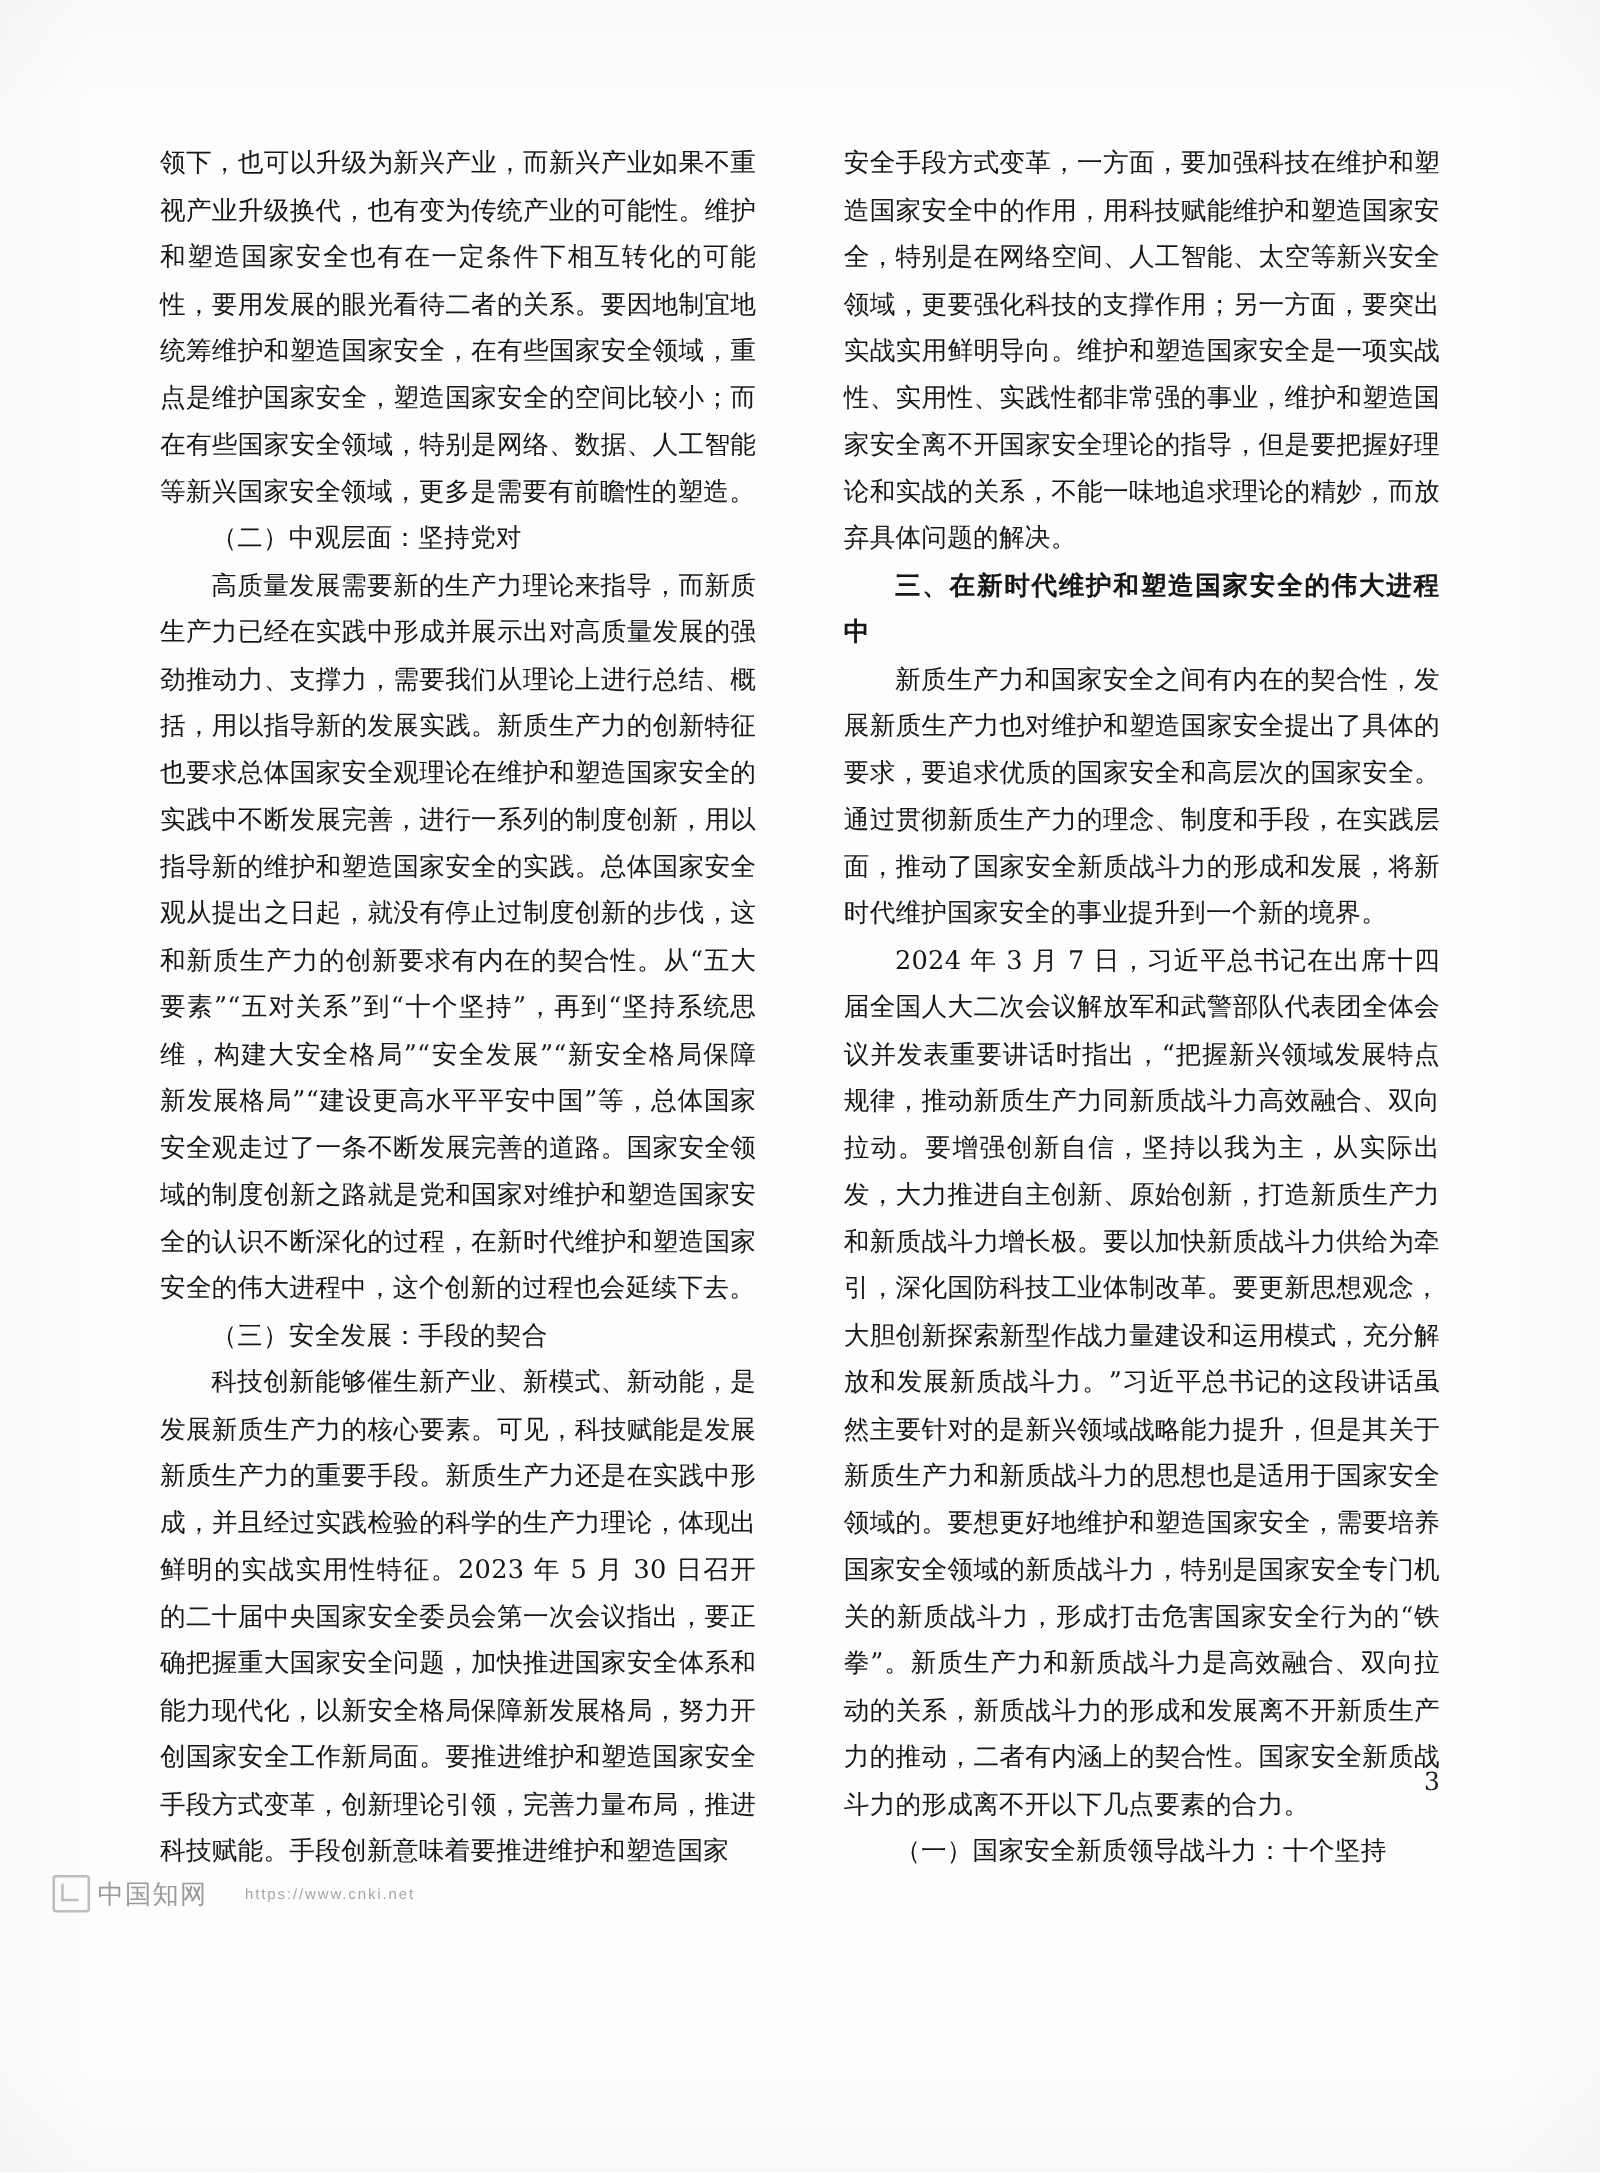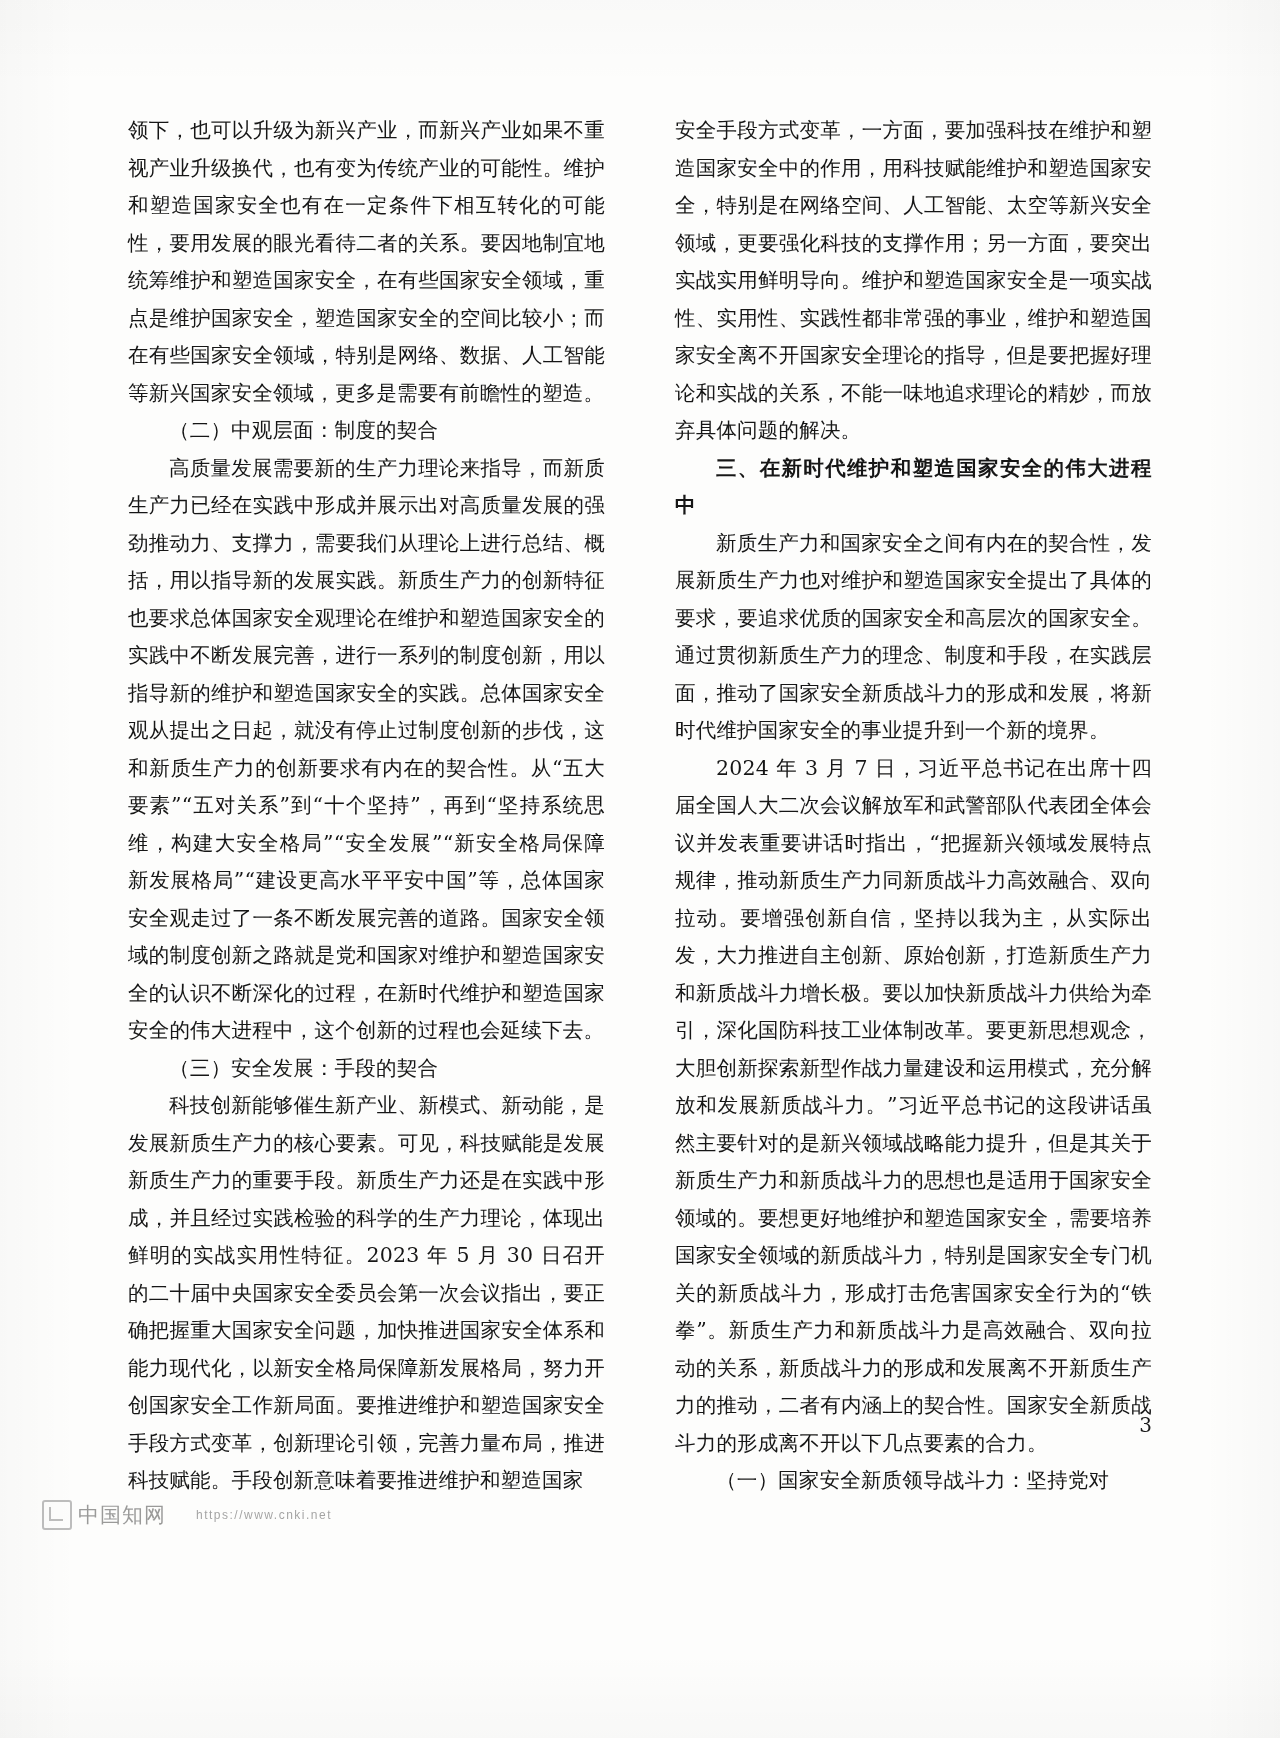--- a/index.html
+++ b/index.html
@@ -117,32 +117,32 @@
 </style>
 </head>
 <body>
 
 <div class="page">
 
   <div class="columns">
 
     <div class="col">
       <p class="body">领下，也可以升级为新兴产业，而新兴产业如果不重视产业升级换代，也有变为传统产业的可能性。维护和塑造国家安全也有在一定条件下相互转化的可能性，要用发展的眼光看待二者的关系。要因地制宜地统筹维护和塑造国家安全，在有些国家安全领域，重点是维护国家安全，塑造国家安全的空间比较小；而在有些国家安全领域，特别是网络、数据、人工智能等新兴国家安全领域，更多是需要有前瞻性的塑造。</p>
-      <p class="indent">（二）中观层面：制度的契合</p>
+      <p class="indent">（二）中观层面：坚持党对</p>
       <p class="indent">高质量发展需要新的生产力理论来指导，而新质生产力已经在实践中形成并展示出对高质量发展的强劲推动力、支撑力，需要我们从理论上进行总结、概括，用以指导新的发展实践。新质生产力的创新特征也要求总体国家安全观理论在维护和塑造国家安全的实践中不断发展完善，进行一系列的制度创新，用以指导新的维护和塑造国家安全的实践。总体国家安全观从提出之日起，就没有停止过制度创新的步伐，这和新质生产力的创新要求有内在的契合性。从“五大要素”“五对关系”到“十个坚持”，再到“坚持系统思维，构建大安全格局”“安全发展”“新安全格局保障新发展格局”“建设更高水平平安中国”等，总体国家安全观走过了一条不断发展完善的道路。国家安全领域的制度创新之路就是党和国家对维护和塑造国家安全的认识不断深化的过程，在新时代维护和塑造国家安全的伟大进程中，这个创新的过程也会延续下去。</p>
       <p class="indent">（三）安全发展：手段的契合</p>
       <p class="indent">科技创新能够催生新产业、新模式、新动能，是发展新质生产力的核心要素。可见，科技赋能是发展新质生产力的重要手段。新质生产力还是在实践中形成，并且经过实践检验的科学的生产力理论，体现出鲜明的实战实用性特征。2023 年 5 月 30 日召开的二十届中央国家安全委员会第一次会议指出，要正确把握重大国家安全问题，加快推进国家安全体系和能力现代化，以新安全格局保障新发展格局，努力开创国家安全工作新局面。要推进维护和塑造国家安全手段方式变革，创新理论引领，完善力量布局，推进科技赋能。手段创新意味着要推进维护和塑造国家</p>
     </div>
 
     <div class="col">
       <p class="body">安全手段方式变革，一方面，要加强科技在维护和塑造国家安全中的作用，用科技赋能维护和塑造国家安全，特别是在网络空间、人工智能、太空等新兴安全领域，更要强化科技的支撑作用；另一方面，要突出实战实用鲜明导向。维护和塑造国家安全是一项实战性、实用性、实践性都非常强的事业，维护和塑造国家安全离不开国家安全理论的指导，但是要把握好理论和实战的关系，不能一味地追求理论的精妙，而放弃具体问题的解决。</p>
       <p class="heading">三、在新时代维护和塑造国家安全的伟大进程中</p>
       <p class="indent">新质生产力和国家安全之间有内在的契合性，发展新质生产力也对维护和塑造国家安全提出了具体的要求，要追求优质的国家安全和高层次的国家安全。通过贯彻新质生产力的理念、制度和手段，在实践层面，推动了国家安全新质战斗力的形成和发展，将新时代维护国家安全的事业提升到一个新的境界。</p>
       <p class="indent">2024 年 3 月 7 日，习近平总书记在出席十四届全国人大二次会议解放军和武警部队代表团全体会议并发表重要讲话时指出，“把握新兴领域发展特点规律，推动新质生产力同新质战斗力高效融合、双向拉动。要增强创新自信，坚持以我为主，从实际出发，大力推进自主创新、原始创新，打造新质生产力和新质战斗力增长极。要以加快新质战斗力供给为牵引，深化国防科技工业体制改革。要更新思想观念，大胆创新探索新型作战力量建设和运用模式，充分解放和发展新质战斗力。”习近平总书记的这段讲话虽然主要针对的是新兴领域战略能力提升，但是其关于新质生产力和新质战斗力的思想也是适用于国家安全领域的。要想更好地维护和塑造国家安全，需要培养国家安全领域的新质战斗力，特别是国家安全专门机关的新质战斗力，形成打击危害国家安全行为的“铁拳”。新质生产力和新质战斗力是高效融合、双向拉动的关系，新质战斗力的形成和发展离不开新质生产力的推动，二者有内涵上的契合性。国家安全新质战斗力的形成离不开以下几点要素的合力。</p>
-      <p class="indent">（一）国家安全新质领导战斗力：坚持党对</p>
+      <p class="indent">（一）国家安全新质领导战斗力：十个坚持</p>
     </div>
 
   </div>
 
   <div class="page-number">3</div>
 
   <div class="footer">
     <span class="cnki-logo">
       <span class="cnki-mark"></span>
       <span>中国知网</span>

